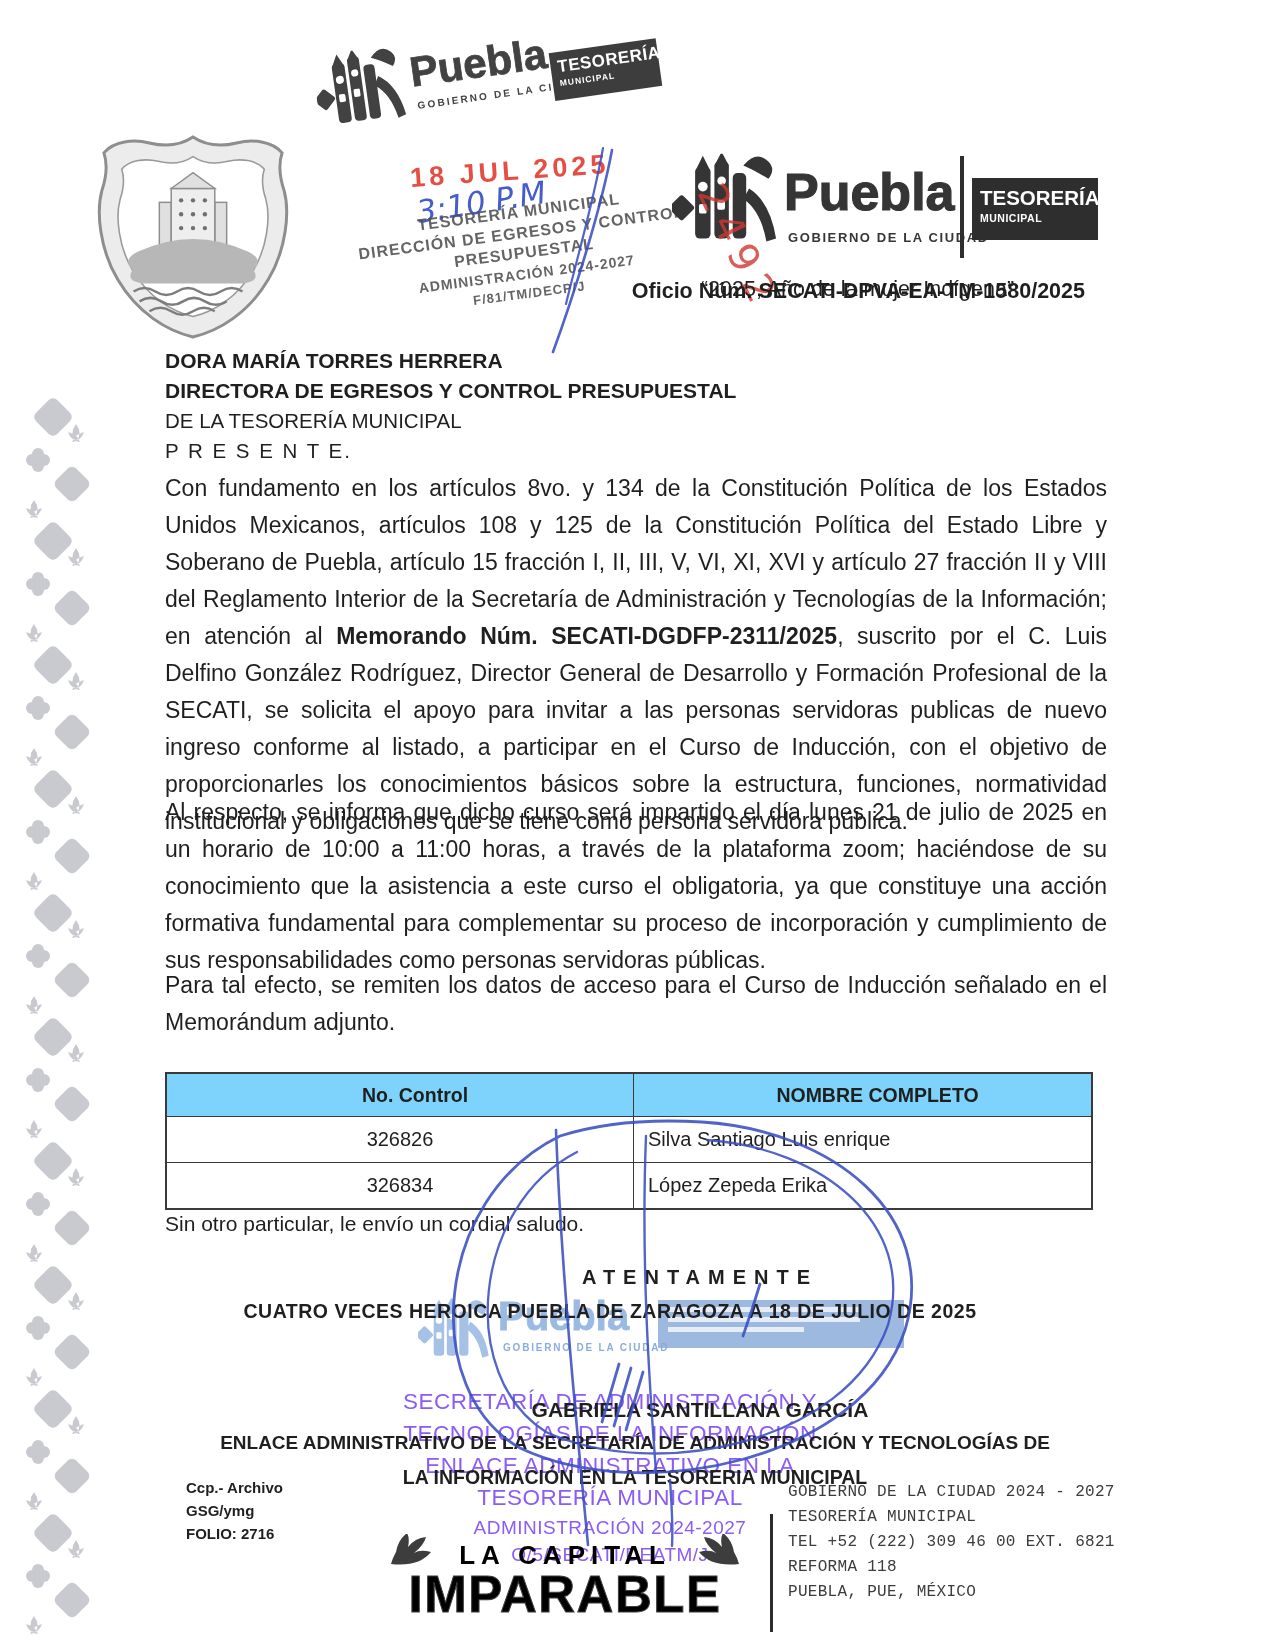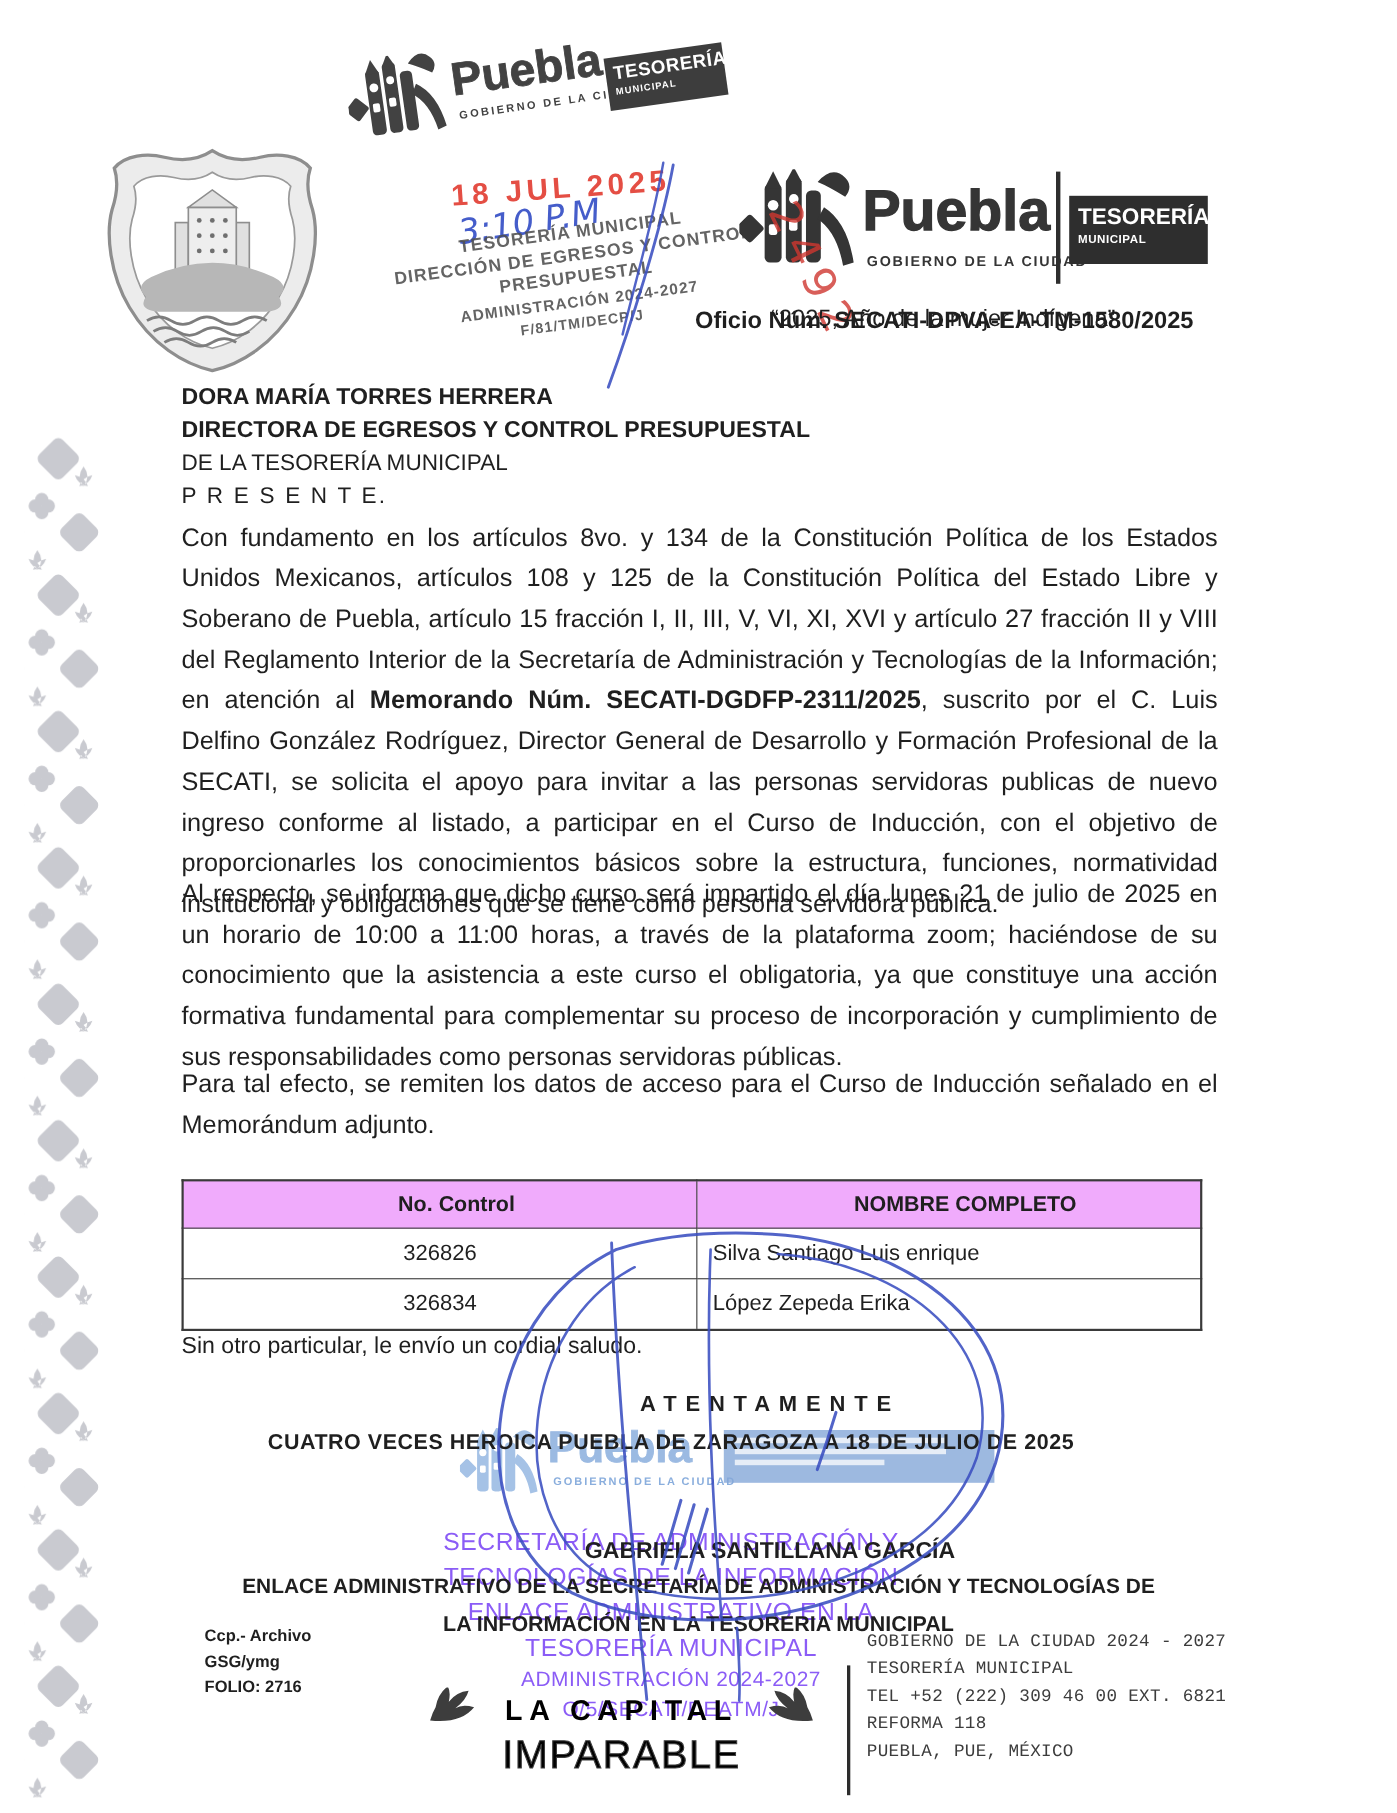--- a/index.html
+++ b/index.html
@@ -43,21 +43,21 @@
   .addr .b{font-weight:700;font-size:21px;}
   .addr .r{font-size:20.5px;}
   .addr .s{font-size:20.5px;letter-spacing:2px;}
   .para{left:165px;width:942px;font-size:23px;line-height:37px;text-align:justify;z-index:2;}
   .p1{top:470px;} .p2{top:794px;} .p3{top:967px;}
   .closing{left:165px;top:1212px;font-size:21px;z-index:2;}
   
   .ctable{left:165px;top:1072px;width:928px;border-collapse:collapse;z-index:2;position:absolute;}
   .ctable th,.ctable td{border:1.5px solid #3a3a3a;font-size:20px;}
   .ctable{border:2px solid #3a3a3a;}
-  .ctable th{background:#f0abfc;font-weight:700;height:40px;font-size:19.5px;padding-left:31px;}
+  .ctable th{background:#7dd3fc;font-weight:700;height:40px;font-size:19.5px;padding-left:31px;}
   .ctable td{height:43px;}
   .col-control{width:434px;text-align:center;}
   .col-name{text-align:left;padding-left:14px;}
   
   .atent{left:320px;top:1266px;width:760px;text-align:center;font-size:20px;font-weight:700;
          letter-spacing:8px;z-index:2;}
   .dateline{left:140px;top:1300px;width:940px;text-align:center;font-size:19.5px;font-weight:700;
             letter-spacing:.5px;z-index:2;}
   .sig-name{left:300px;top:1398px;width:800px;text-align:center;font-size:21px;font-weight:700;z-index:2;}
   .sig-role1{left:145px;top:1432px;width:980px;text-align:center;font-size:19px;font-weight:700;z-index:2;}
@@ -73,21 +73,21 @@
   .bs-lines{left:330px;top:1386px;width:560px;text-align:center;z-index:1;color:#8b5cf6;}
   .bs-l{font-size:22.5px;line-height:32px;letter-spacing:.5px;}
   .bs-s{font-size:19px;line-height:27px;letter-spacing:.5px;}
   
   .ccp{left:186px;top:1476px;font-size:15px;font-weight:700;line-height:23px;z-index:2;}
   .addr-right{left:788px;top:1480px;font-family:"Liberation Mono","DejaVu Sans Mono",monospace;
               font-size:16px;line-height:25px;color:#3c3c3c;letter-spacing:.3px;z-index:2;}
   .vline{left:770px;top:1514px;width:2.5px;height:118px;background:#2c2c2c;}
   .capital{left:405px;top:1538px;width:320px;text-align:center;color:#000000;z-index:2;}
   .cap-row1{position:relative;font-size:26px;font-weight:700;letter-spacing:6px;height:34px;line-height:34px;}
-  .cap-row2{font-size:36px;font-weight:400;letter-spacing:1.5px;line-height:46px;
+  .cap-row2{font-size:51px;font-weight:700;letter-spacing:1.5px;line-height:46px;
             -webkit-text-stroke:1px #3d3d3d;}
   .wing{position:absolute;top:-4px;width:44px;height:34px;color:#3d3d3d;}
   .wing-l{left:-16px;transform:scaleX(-1);}
   .wing-r{right:-16px;}
   .pen{left:0;top:0;width:1270px;height:1648px;z-index:6;pointer-events:none;}
 </style>
 </head>
 <body>
 
 <div class="page">

